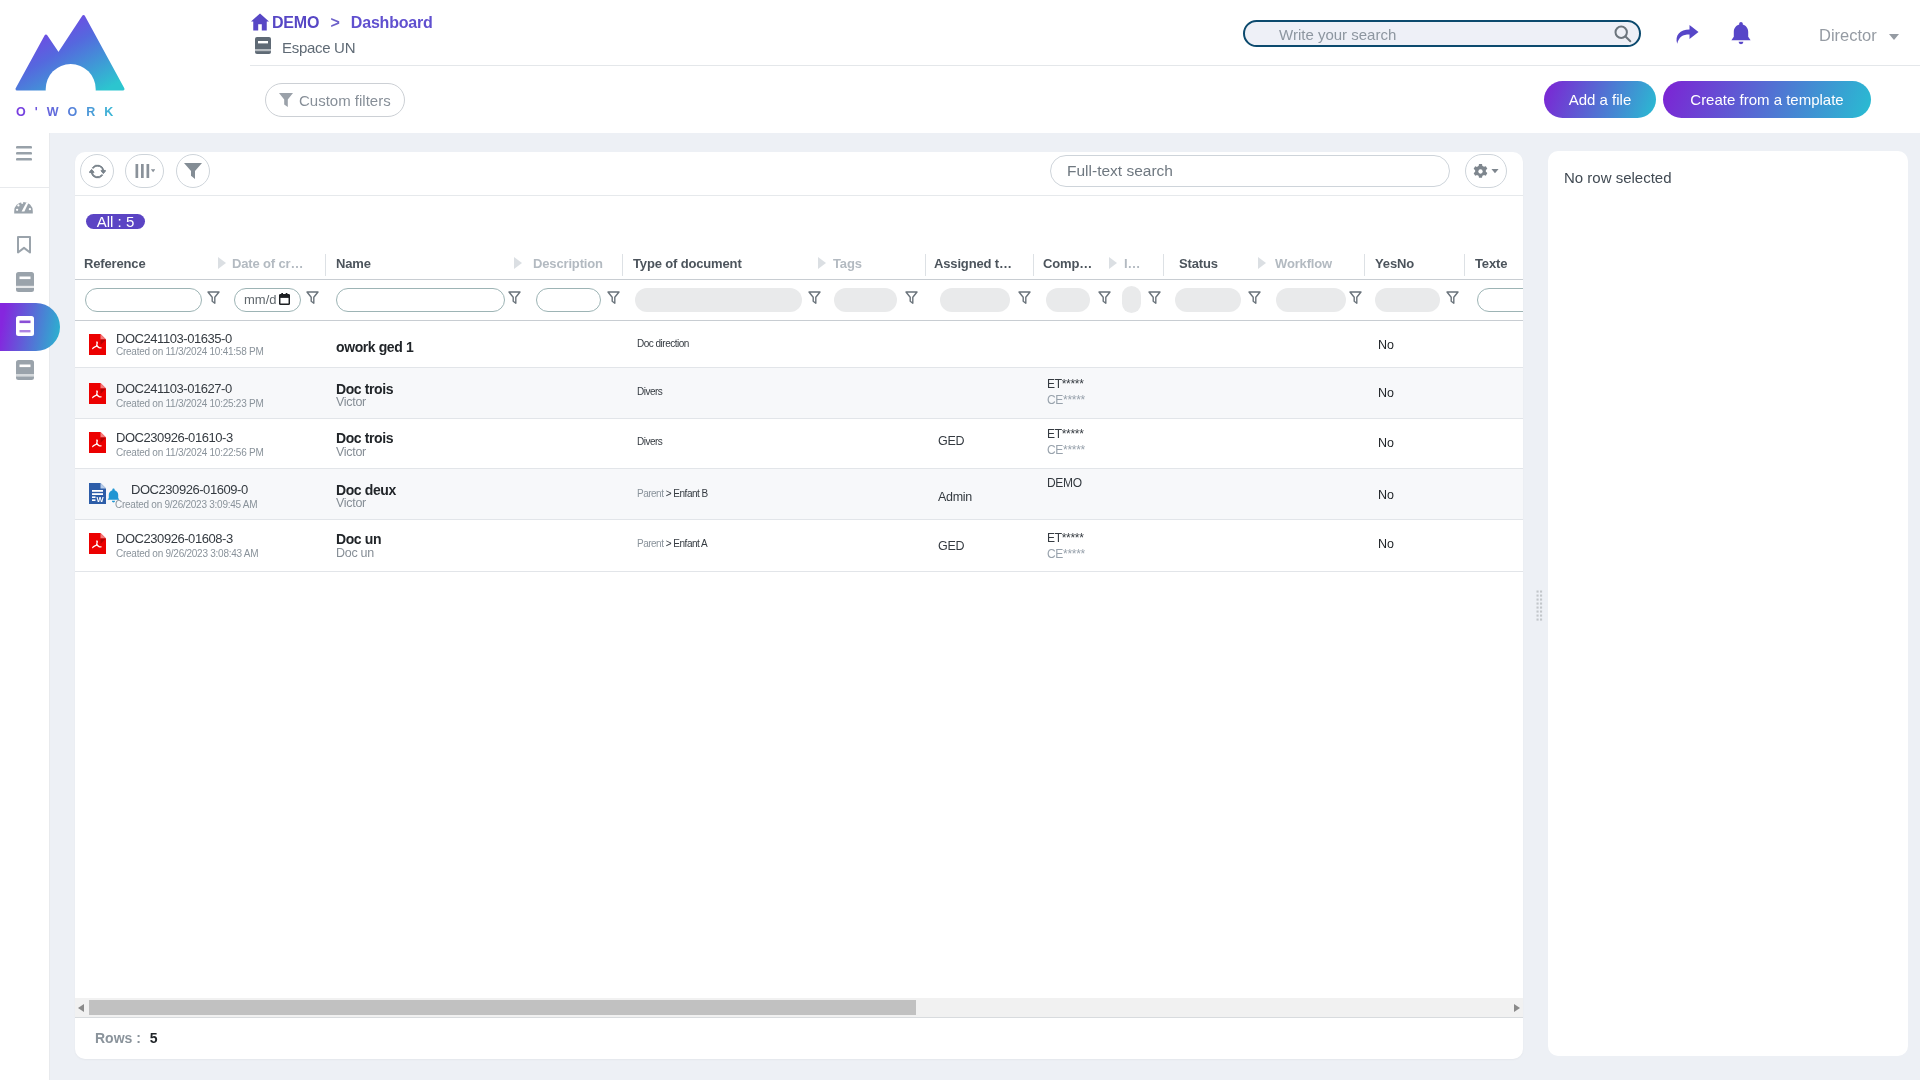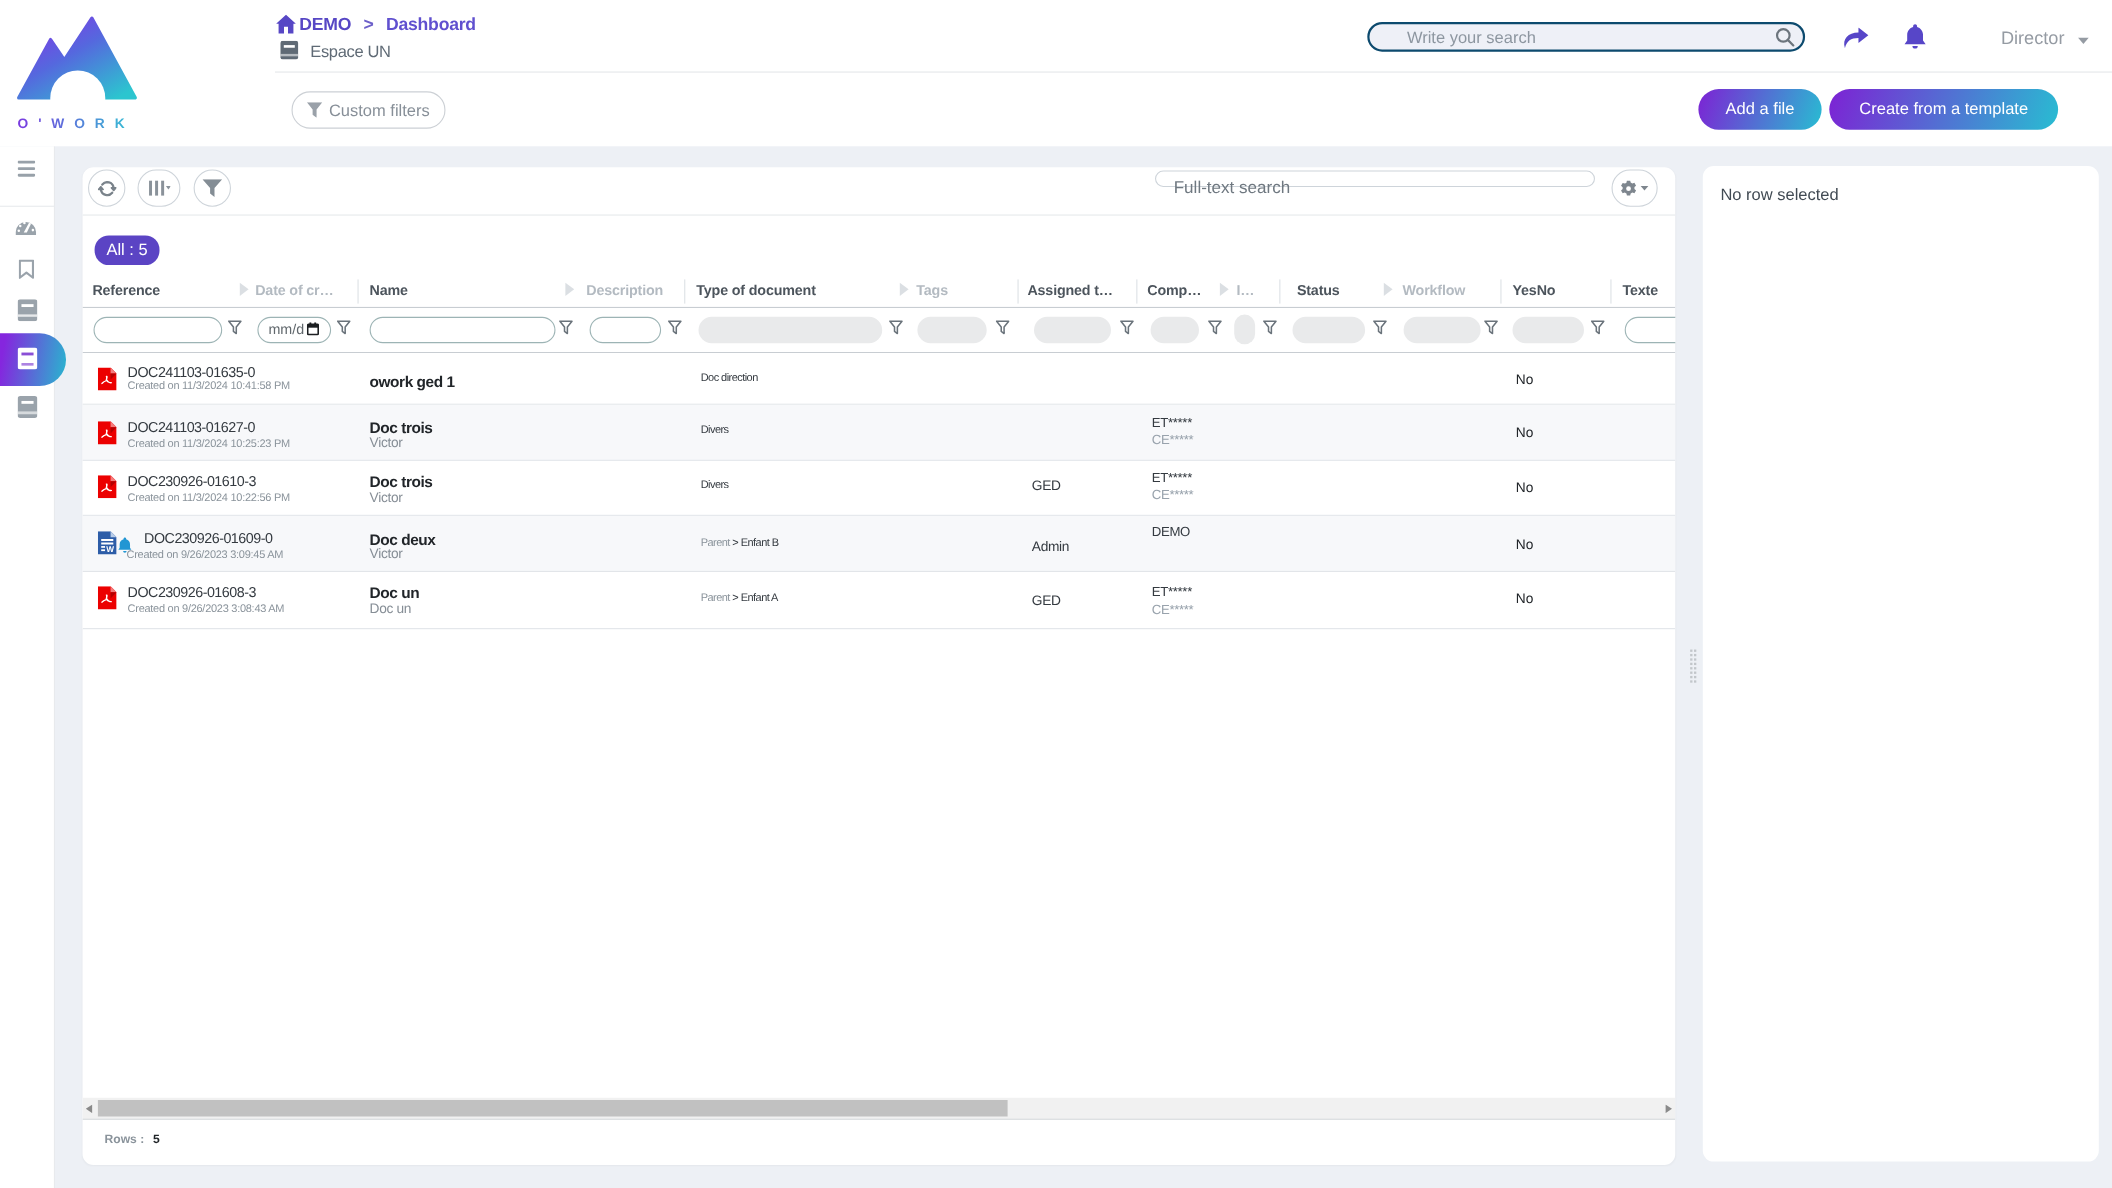--- a/index.html
+++ b/index.html
@@ -37,24 +37,24 @@
   #sidebar .divider { position:absolute; left:0; top:54px; width:50px; height:1px; background:#e8eaed; }
   #activepill { position:absolute; left:0; top:170px; width:60px; height:48px; border-radius:0 24px 24px 0;
     background:linear-gradient(100deg,#8526de 8%, #2ab3cf 97%); }
 
   
   #card { position:absolute; left:75px; top:152px; width:1448px; height:907px; background:#fff; border-radius:10px;
     box-shadow:0 1px 2px rgba(0,0,0,.04); overflow:hidden; }
   #toolbar { position:absolute; left:0; top:0; width:100%; height:44px; border-bottom:1px solid #e6e9ec; }
   .circbtn { position:absolute; top:2px; height:34px; border:1px solid #ced4da; border-radius:17px; background:#fff;
     display:flex; align-items:center; justify-content:center; }
-  #ftsearch { position:absolute; left:975px; top:3px; width:400px; height:15px; border:1px solid #ced4da;
+  #ftsearch { position:absolute; left:975px; top:3px; width:400px; height:32px; border:1px solid #ced4da;
     border-radius:16px; font-size:15.5px; color:#6f7880; line-height:30px; padding-left:16px; }
 
-  #badge { position:absolute; left:11px; top:62px; width:59px; height:27px; background:#5b44c4; color:#fff;
+  #badge { position:absolute; left:11px; top:62px; width:59px; height:15px; background:#5b44c4; color:#fff;
     border-radius:13px; font-size:15px; display:flex; align-items:center; justify-content:center; }
 
   
   #hrow { position:absolute; left:0; top:104px; width:100%; height:26px; }
   .hcell { position:absolute; top:0; font-size:13px; font-weight:bold; color:#4c545c; white-space:nowrap; letter-spacing:-0.15px; }
   .hcell.gray { color:#b3bac1; }
   .hpipe { position:absolute; top:-2px; width:1px; height:22px; background:#dde1e5; }
   .harr { position:absolute; top:1px; width:0; height:0; border-left:8px solid #dbdfe3; border-top:6px solid transparent; border-bottom:6px solid transparent; }
   #hborder { position:absolute; left:0; top:127px; width:100%; height:1px; background:#c8cdd2; }
   #frow { position:absolute; left:0; top:128px; width:100%; height:41px; border-bottom:1px solid #c8cdd2; }
@@ -73,21 +73,21 @@
   .typ { position:absolute; left:562px; font-size:10px; letter-spacing:-0.5px; color:#343a40; }
   .typ .pfx { color:#8a939b; }
   .asg { position:absolute; left:863px; font-size:12.5px; letter-spacing:-0.3px; color:#343a40; }
   .cmp1 { position:absolute; left:972px; font-size:12px; letter-spacing:-0.3px; color:#343a40; }
   .cmp2 { position:absolute; left:972px; font-size:12px; letter-spacing:-0.3px; color:#98a2ac; }
   .yesno { position:absolute; left:1303px; font-size:12.5px; color:#212529; }
 
   
   #hscroll { position:absolute; left:0; top:846px; width:100%; height:20px; background:#f1f1f1; border-bottom:1px solid #d8dbde; }
   #hthumb { position:absolute; left:14px; top:2px; width:827px; height:15px; background:#c1c1c1; border-radius:0; }
-  #footer { position:absolute; left:20px; top:878px; font-size:11px; font-weight:bold; color:#8a939b; }
+  #footer { position:absolute; left:20px; top:878px; font-size:14px; font-weight:bold; color:#8a939b; }
   #footer b { color:#212529; padding-left:5px; }
 
   
   #rpanel { position:absolute; left:1548px; top:151px; width:360px; height:905px; background:#fff; border-radius:10px; }
   #rpanel .nrs { position:absolute; left:16px; top:18px; font-size:15px; color:#414a53; }
 </style>
 </head>
 <body>
 
 <div id="topbar"></div>

